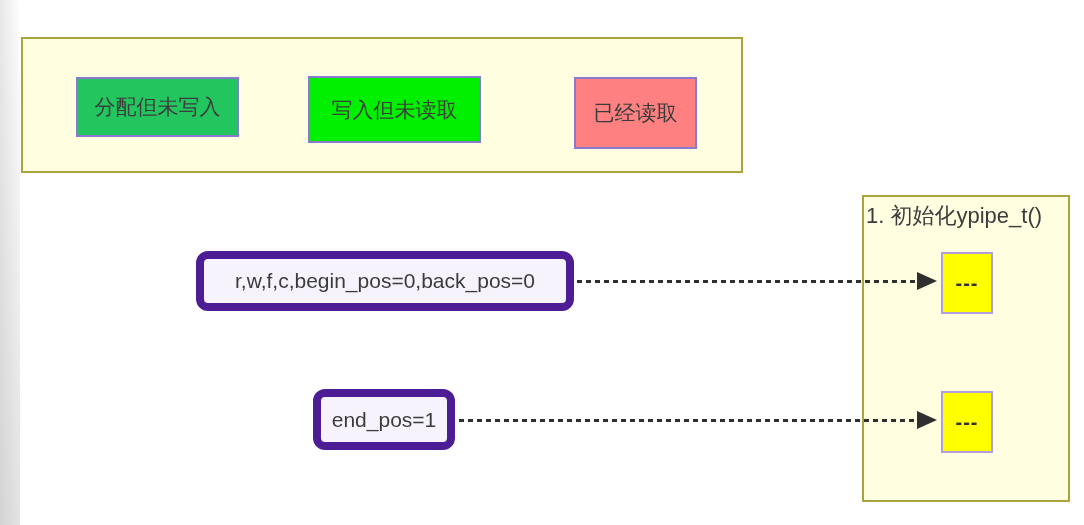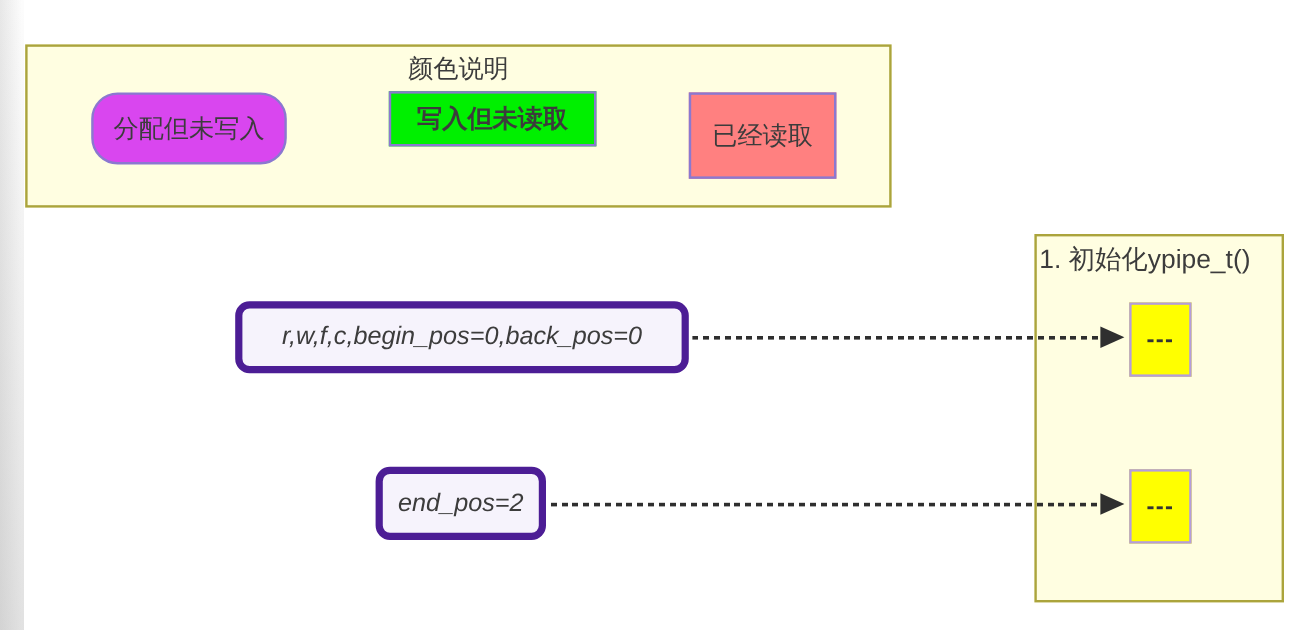--- a/index.html
+++ b/index.html
@@ -47,21 +47,21 @@
     box-sizing: border-box;
     border: 2px solid #8b78d0;
     display: flex;
     align-items: center;
     justify-content: center;
     font-size: 21px;
     color: #3c3c3c;
     white-space: nowrap;
   }
   .chip-allocated { left: 53px;  top: 38px; width: 163px; height: 60px; }
-  .chip-written   { left: 301px; top: 37px; width: 173px; height: 46px; font-weight: bold; }
+  .chip-written   { left: 285px; top: 37px; width: 173px; height: 67px; }
   .chip-read      { left: 551px; top: 38px; width: 123px; height: 72px; }
 
   .step-panel { left: 862px; top: 195px; width: 208px; height: 307px; padding-left: 29px; }
   .step-title {
     position: absolute;
     left: 2px; top: 4px;
     font-size: 22px;
     color: #3c3c3c;
     white-space: nowrap;
   }
@@ -78,29 +78,28 @@
     letter-spacing: 1px;
     color: #333333;
   }
   .cell-1 { left: 77px; top: 55px;  width: 52px; height: 62px; }
   .cell-2 { left: 77px; top: 194px; width: 52px; height: 62px; }
 
   .node-label {
     position: absolute;
     box-sizing: border-box;
     background: #f6f3fc;
-    border: 6px solid #4c1d95;
+    border: 8px solid #4c1d95;
     border-radius: 12px;
     display: flex;
     align-items: center;
     justify-content: center;
     font-size: 21px;
     color: #3c3c3c;
     white-space: nowrap;
-    font-style: italic;
   }
   .node-label-state { left: 196px; top: 251px; width: 378px; height: 60px; }
   .node-label-end   { left: 313px; top: 389px; width: 142px; height: 61px; }
 
   .dotted-line {
     position: absolute;
     height: 3px;
     background: repeating-linear-gradient(90deg,
       #2f2f2f 0px, #2f2f2f 5px,
       transparent 5px, transparent 9px);
@@ -119,34 +118,33 @@
   .arrowhead-2 { left: 917px; top: 411px; }
 </style>
 </head>
 <body>
 
 <div class="stage">
 
   <div class="edge-gradient"></div>
 
   <div class="panel legend-panel">
-    <div class="legend-title">颜色说明</div>
-    <div class="chip chip-allocated" style="background-color: #d946ef; border-radius: 22px;">分配但未写入</div>
+    <div class="chip chip-allocated" style="background-color: #22c55e;">分配但未写入</div>
     <div class="chip chip-written" style="background-color: rgb(0, 240, 0);">写入但未读取</div>
     <div class="chip chip-read" style="background-color: rgb(255, 128, 128);">已经读取</div>
   </div>
 
   <div class="panel step-panel">
     <div class="step-title">1. 初始化ypipe_t()</div>
     <div class="cell cell-1">---</div>
     <div class="cell cell-2">---</div>
   </div>
 
   <div class="node-label node-label-state">r,w,f,c,begin_pos=0,back_pos=0</div>
-  <div class="node-label node-label-end">end_pos=2</div>
+  <div class="node-label node-label-end">end_pos=1</div>
 
   <div class="dotted-line dotted-line-1"></div>
   <div class="arrowhead arrowhead-1"></div>
 
   <div class="dotted-line dotted-line-2"></div>
   <div class="arrowhead arrowhead-2"></div>
 
 </div>
 
 </body></html>

